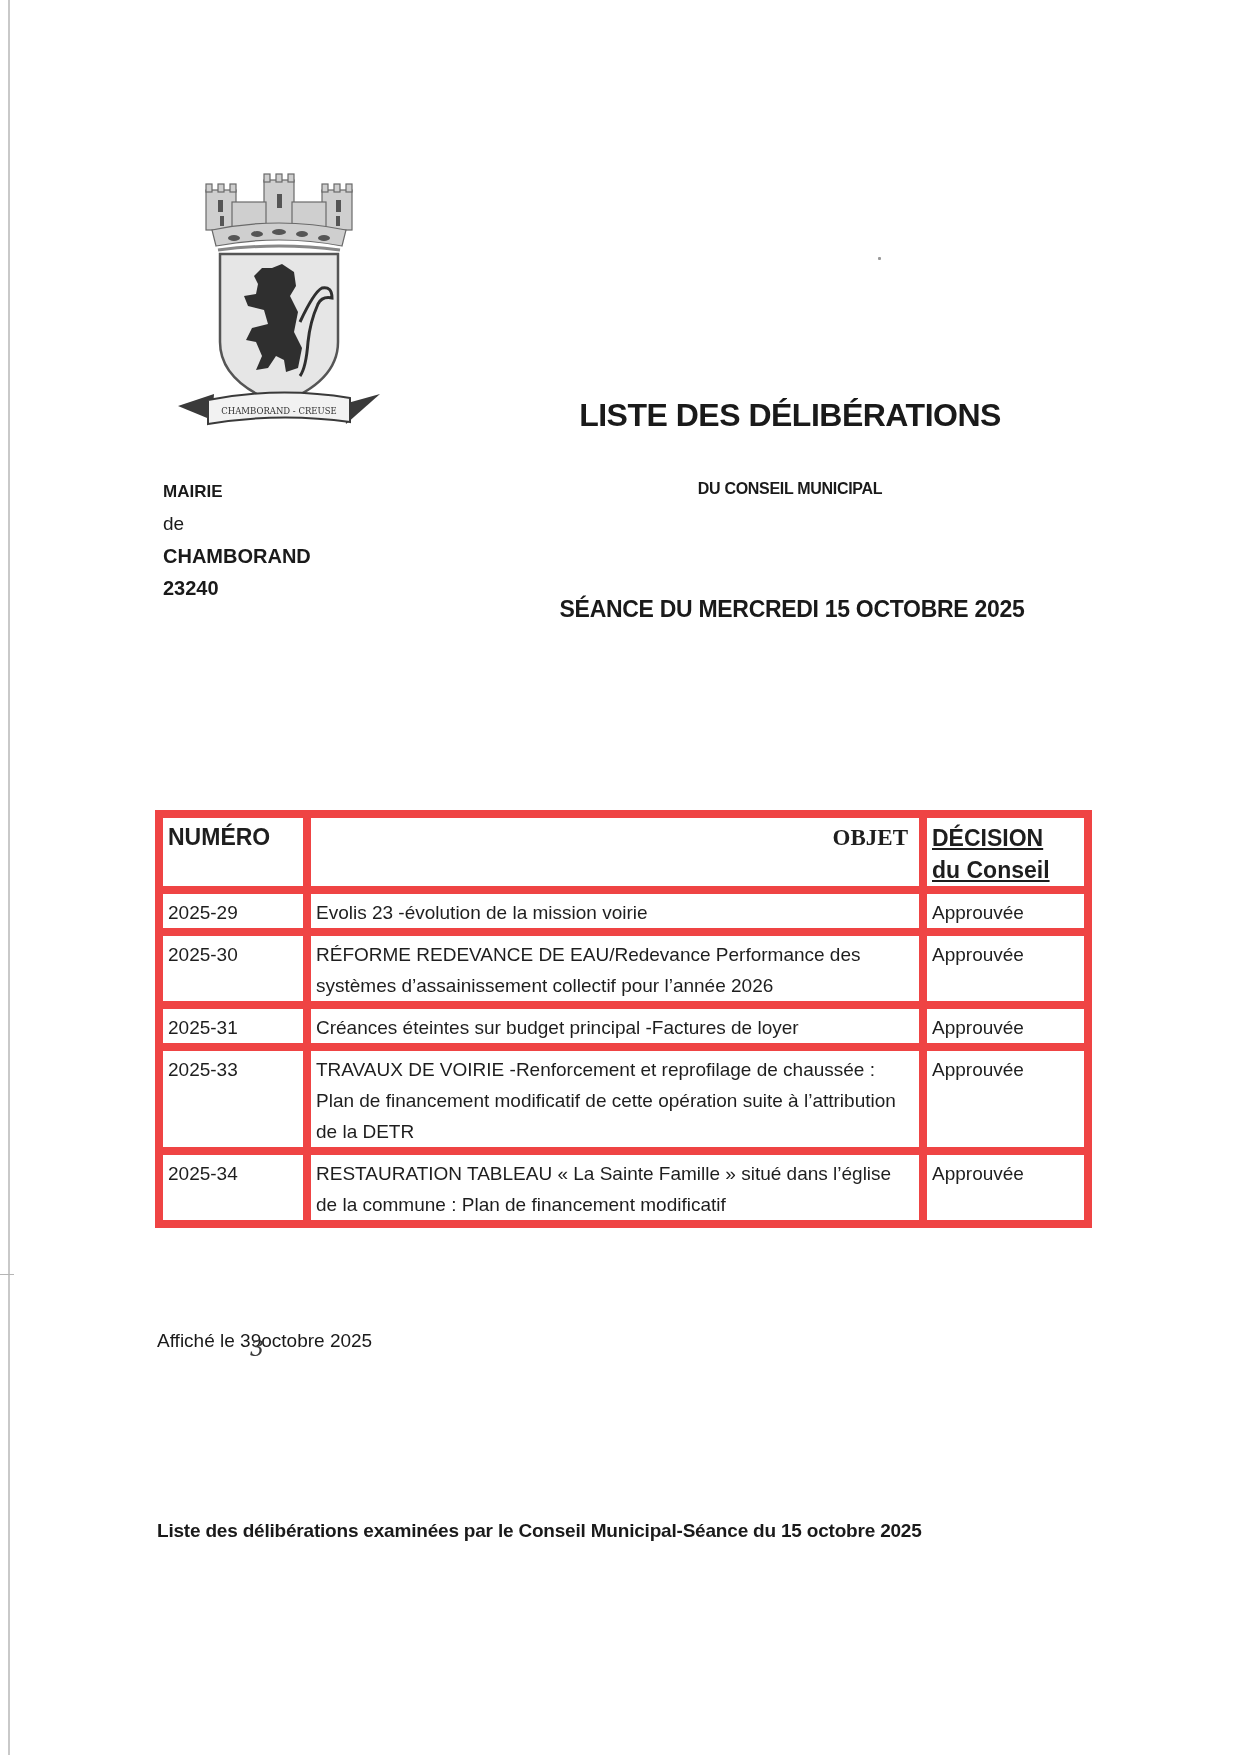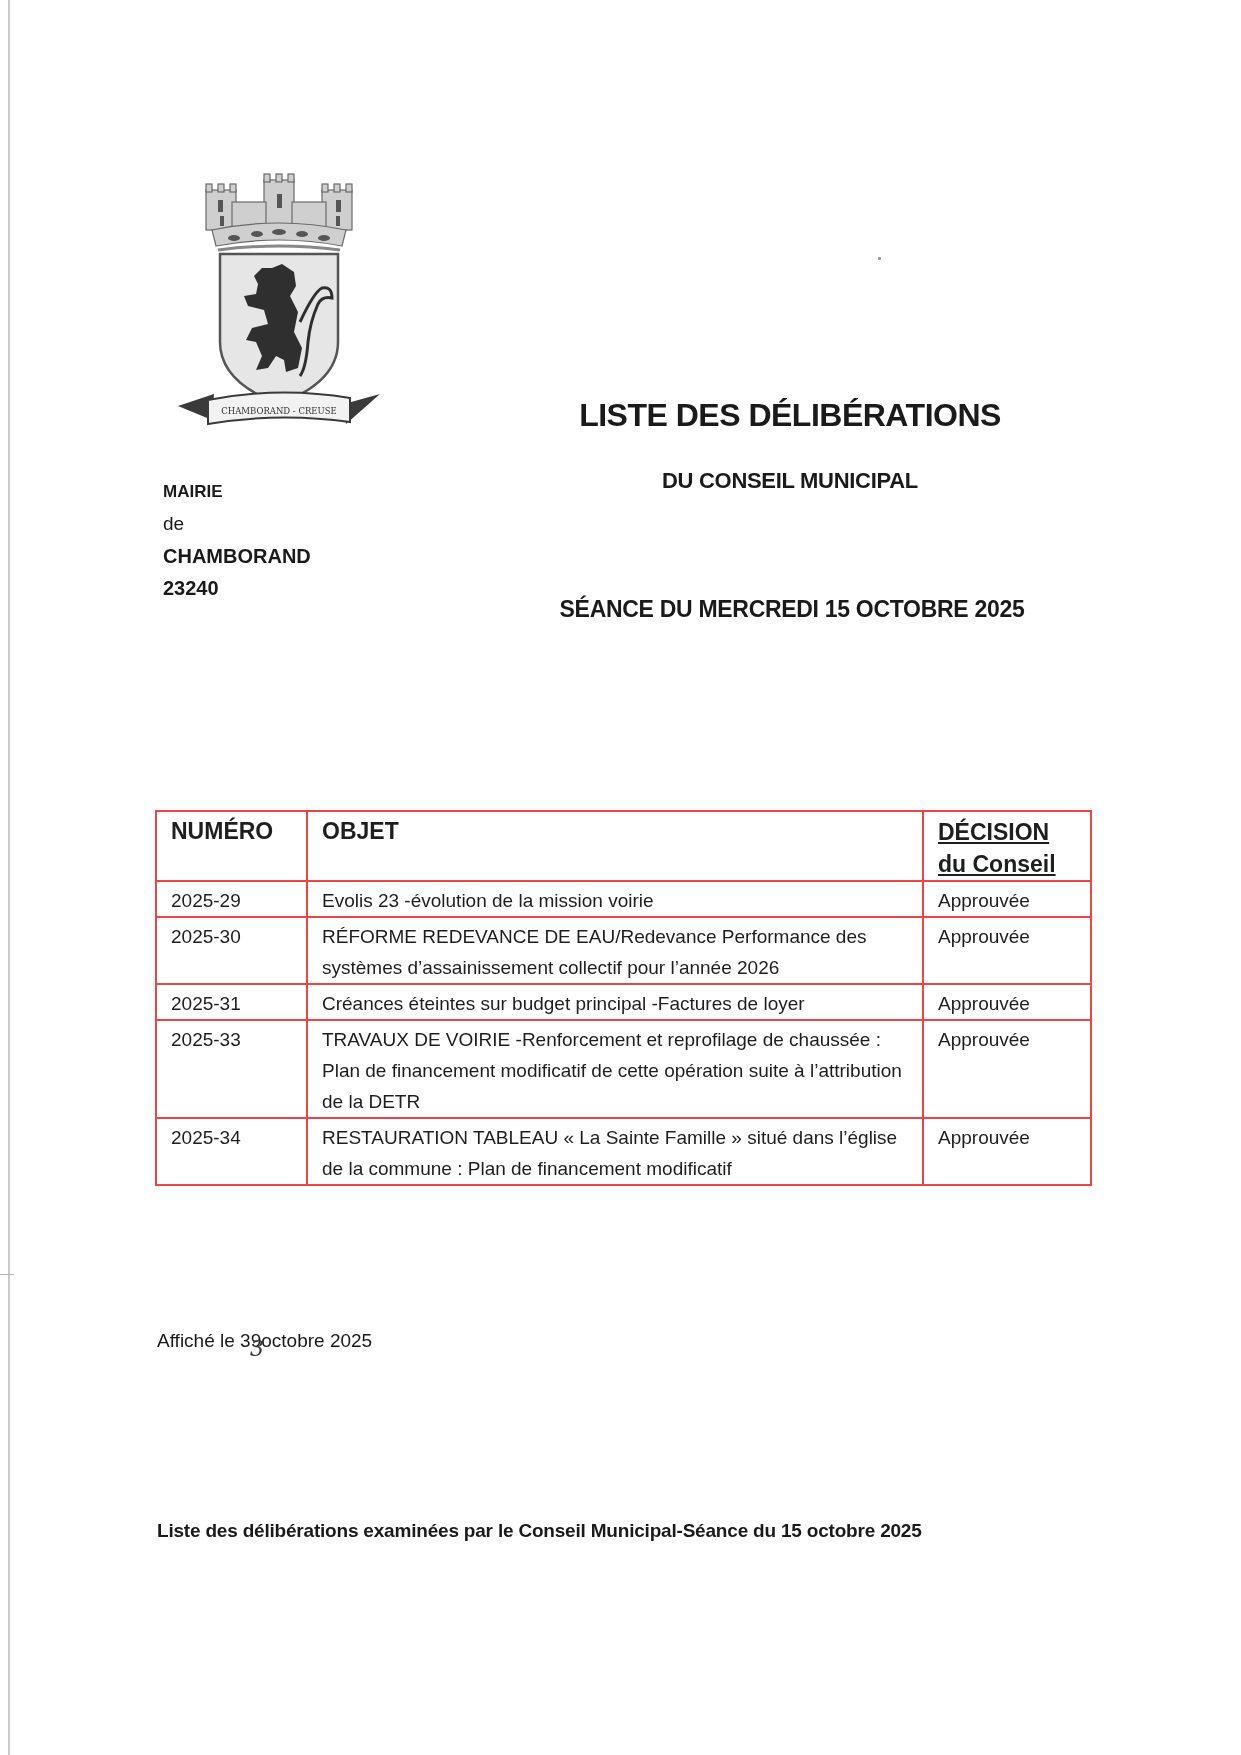--- a/index.html
+++ b/index.html
@@ -23,34 +23,34 @@
     
     .mairie { position: absolute; left: 163px; top: 476px; width: 200px; text-align: left; }
     .mairie div { line-height: 32px; }
     .mairie .b16 { font-weight: bold; font-size: 17px; }
     .mairie .r16 { font-size: 19px; }
     .mairie .b20 { font-weight: bold; font-size: 20px; }
 
     
     .title { position: absolute; left: 560px; width: 460px; text-align: center; font-weight: bold; white-space: nowrap; }
     .t1 { top: 397px; font-size: 32px; letter-spacing: -0.5px; }
-    .t2 { top: 468px; font-size: 22px; letter-spacing: -0.3px; }
+    .t2 { top: 480px; font-size: 16px; letter-spacing: -0.3px; }
     .t3 { position: absolute; left: 512px; width: 560px; top: 596px; text-align: center; font-weight: bold; font-size: 23px; letter-spacing: -0.3px; white-space: nowrap; }
 
     
     table.delib {
       position: absolute; left: 155px; top: 810px; width: 937px;
       border-collapse: collapse; font-size: 19px; color: #1e1e1e;
     }
     table.delib td, table.delib th {
-      border: 2px solid #ef4444; vertical-align: top; padding: 3px 11px 0 14px;
+      border: 8px solid #ef4444; vertical-align: top; padding: 3px 11px 0 5px;
       line-height: 31px; text-align: left; font-weight: normal;
     }
     table.delib th { font-weight: bold; font-size: 23px; height: 62px; padding-top: 4px; }
-    table.delib th.objet { text-align: left; }
+    table.delib th.objet { text-align: right; font-family: Liberation Serif, serif; }
     .col-num { width: 124px; }
     .col-dec { width: 141px; text-decoration: underline; }
     .th-dec div { line-height: 32px; }
 
     
     .affiche { position: absolute; left: 157px; top: 1330px; font-size: 19px; white-space: nowrap; }
     .affiche .day { position: relative; }
     .affiche .hand {
       position: absolute; left: 10px; top: 6px; font-family: "DejaVu Serif", serif;
       font-style: italic; font-size: 22px; color: #3a3a3a;

